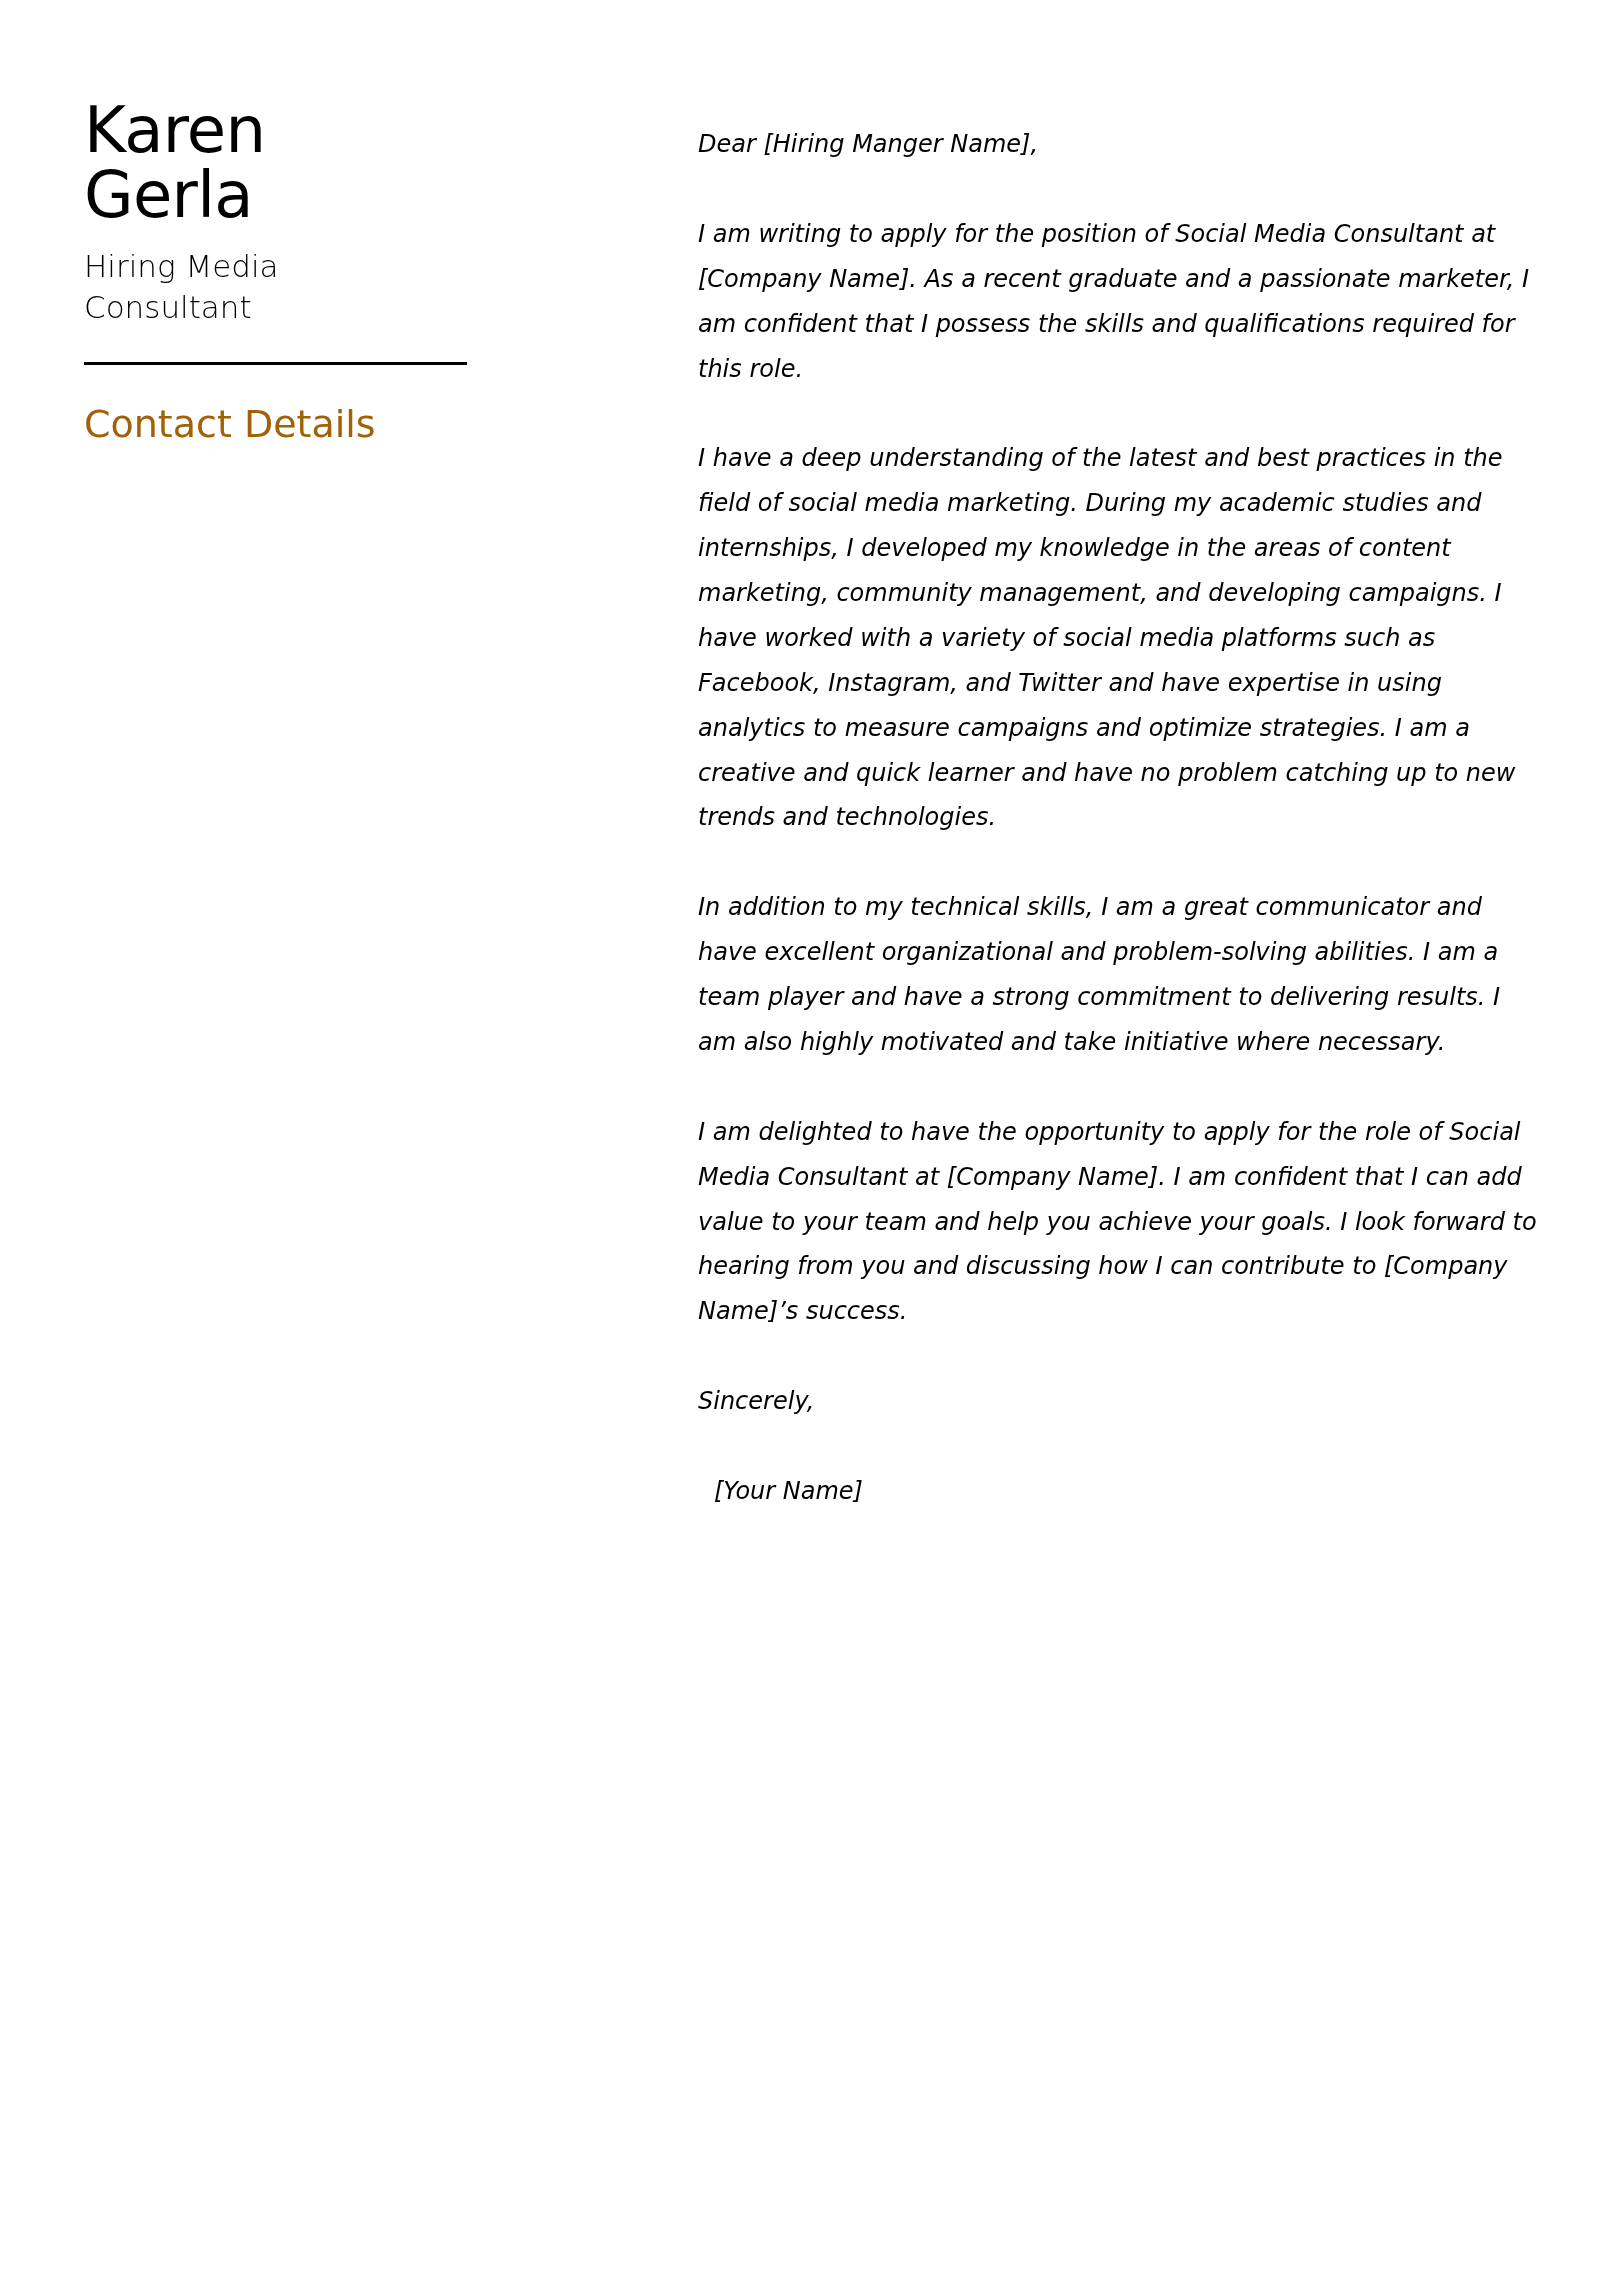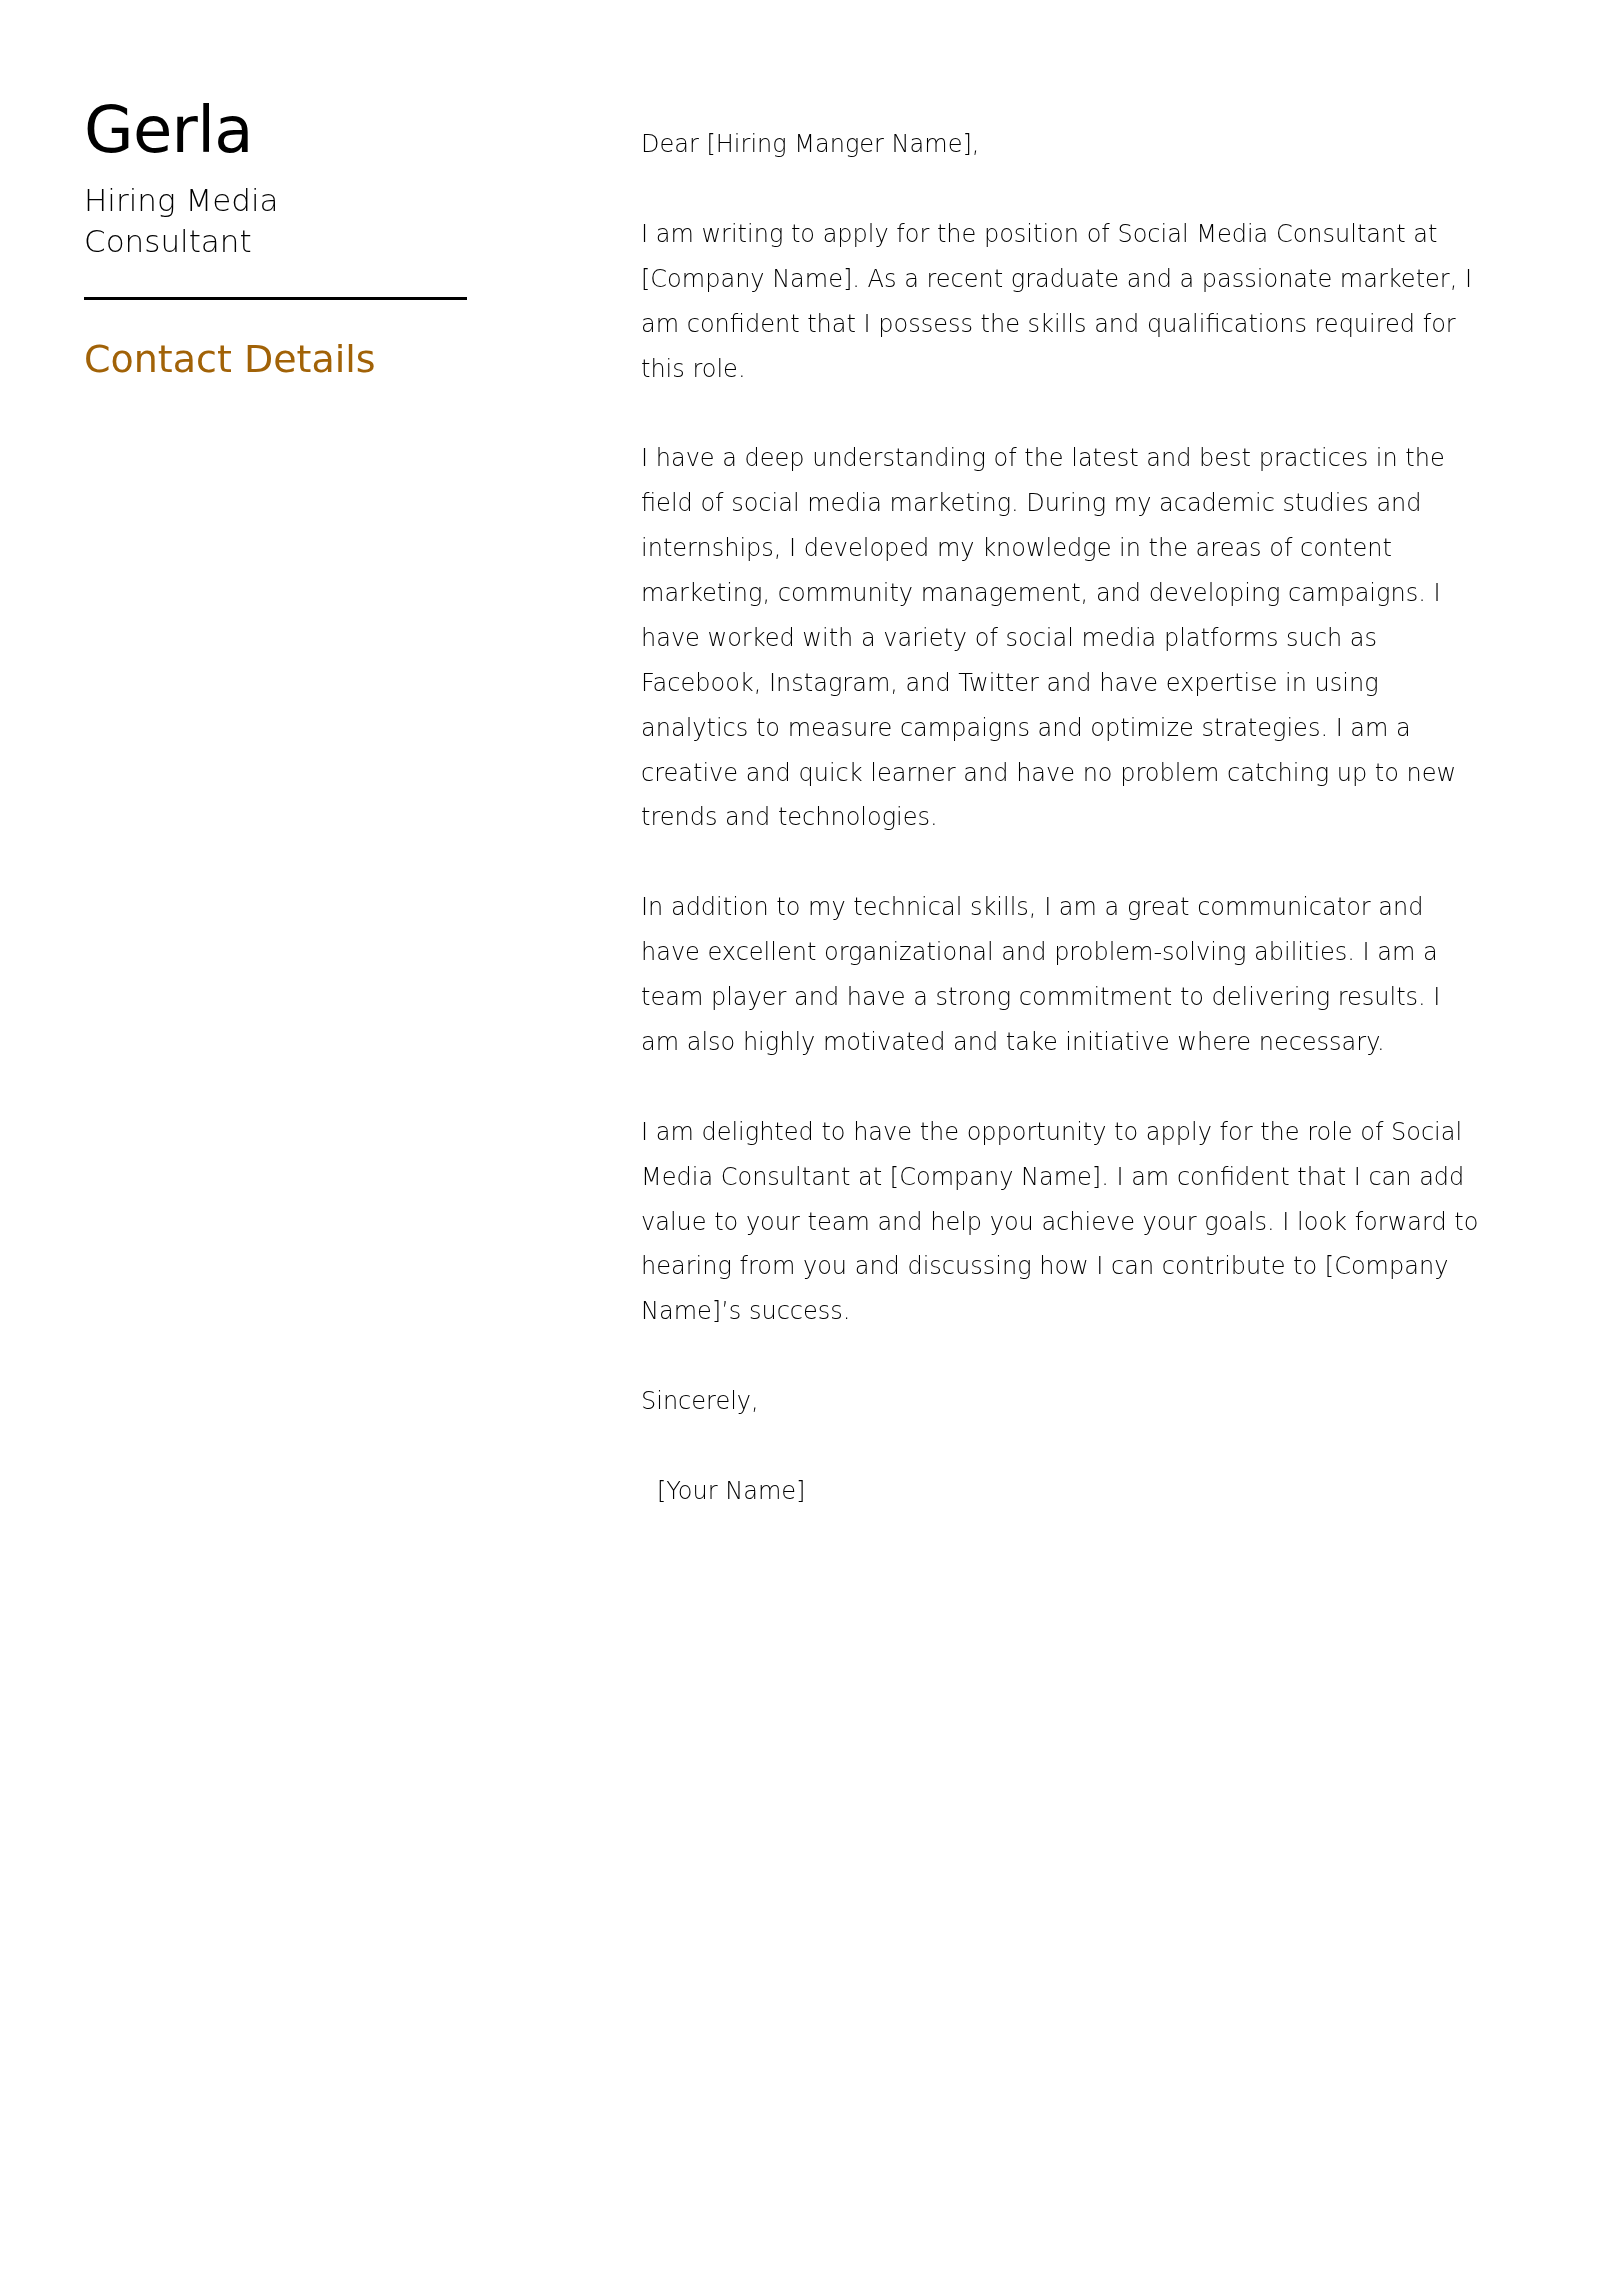--- a/index.html
+++ b/index.html
@@ -87,23 +87,24 @@
     display: inline;
     text-decoration: underline;
     text-underline-offset: 3.9px;
     text-decoration-thickness: 2px;
     color: #000000;
   }
 
   
   .letter {
     position: absolute;
-    left: 641px;
+    left: 698px;
     top: 122px;
     width: 841px;
+    font-style: italic;
   }
 
   .letter p {
     margin: 0 0 45px 0;
     font-size: 24px;
     font-weight: 300;
     line-height: 1.87;
     color: #000000;
     text-align: left;
   }
@@ -118,20 +119,21 @@
   }
 </style>
 </head>
 <body>
 
 <div class="page">
 
   <div class="sidebar">
 
     <div class="name-block">
+      <div class="name-line">Karen</div>
       <div class="name-line">Gerla</div>
     </div>
 
     <div class="job-title">Hiring Media Consultant</div>
 
     <div class="divider"></div>
 
     <div class="section-heading">Contact Details</div>
 
   </div>

